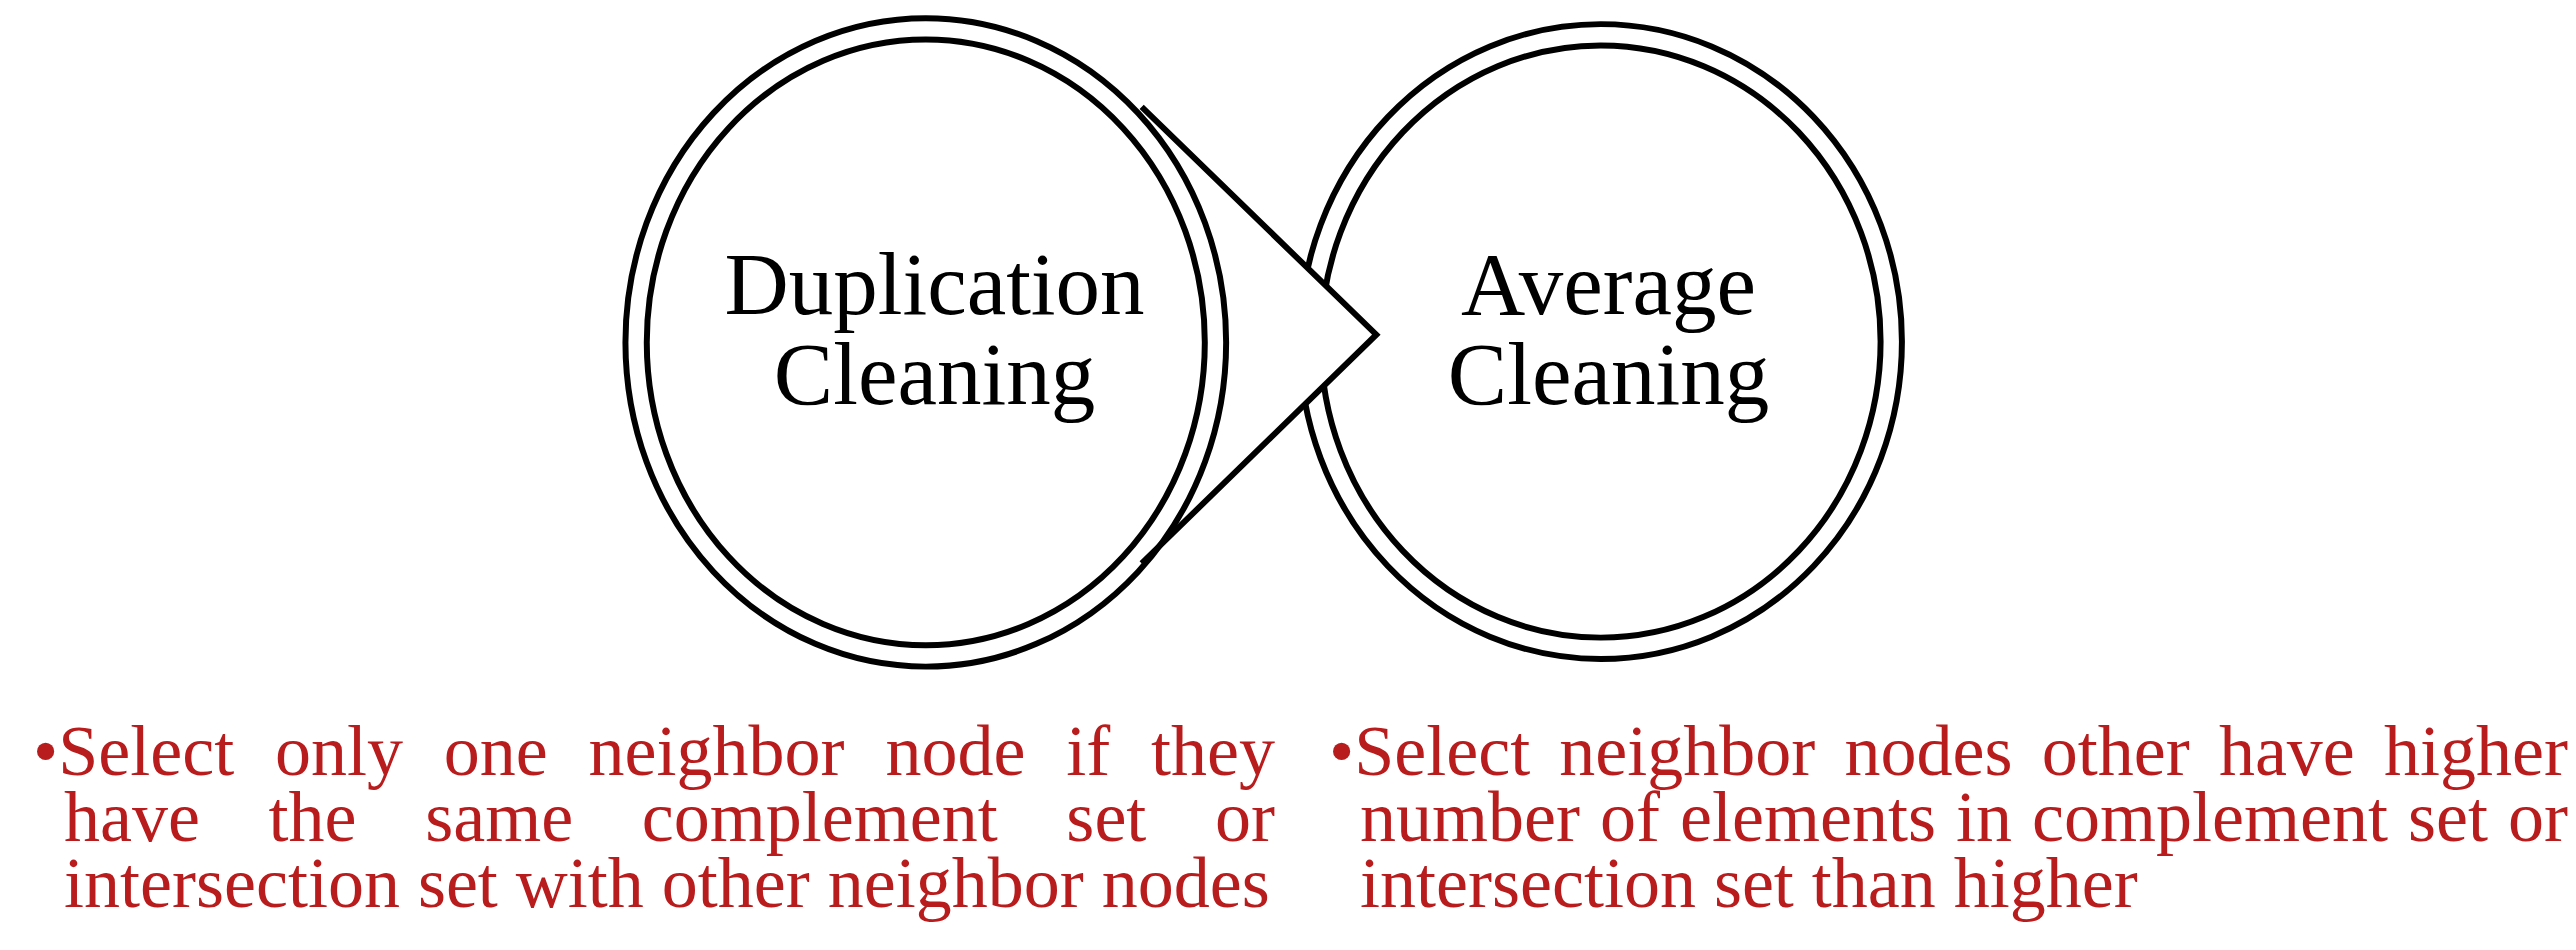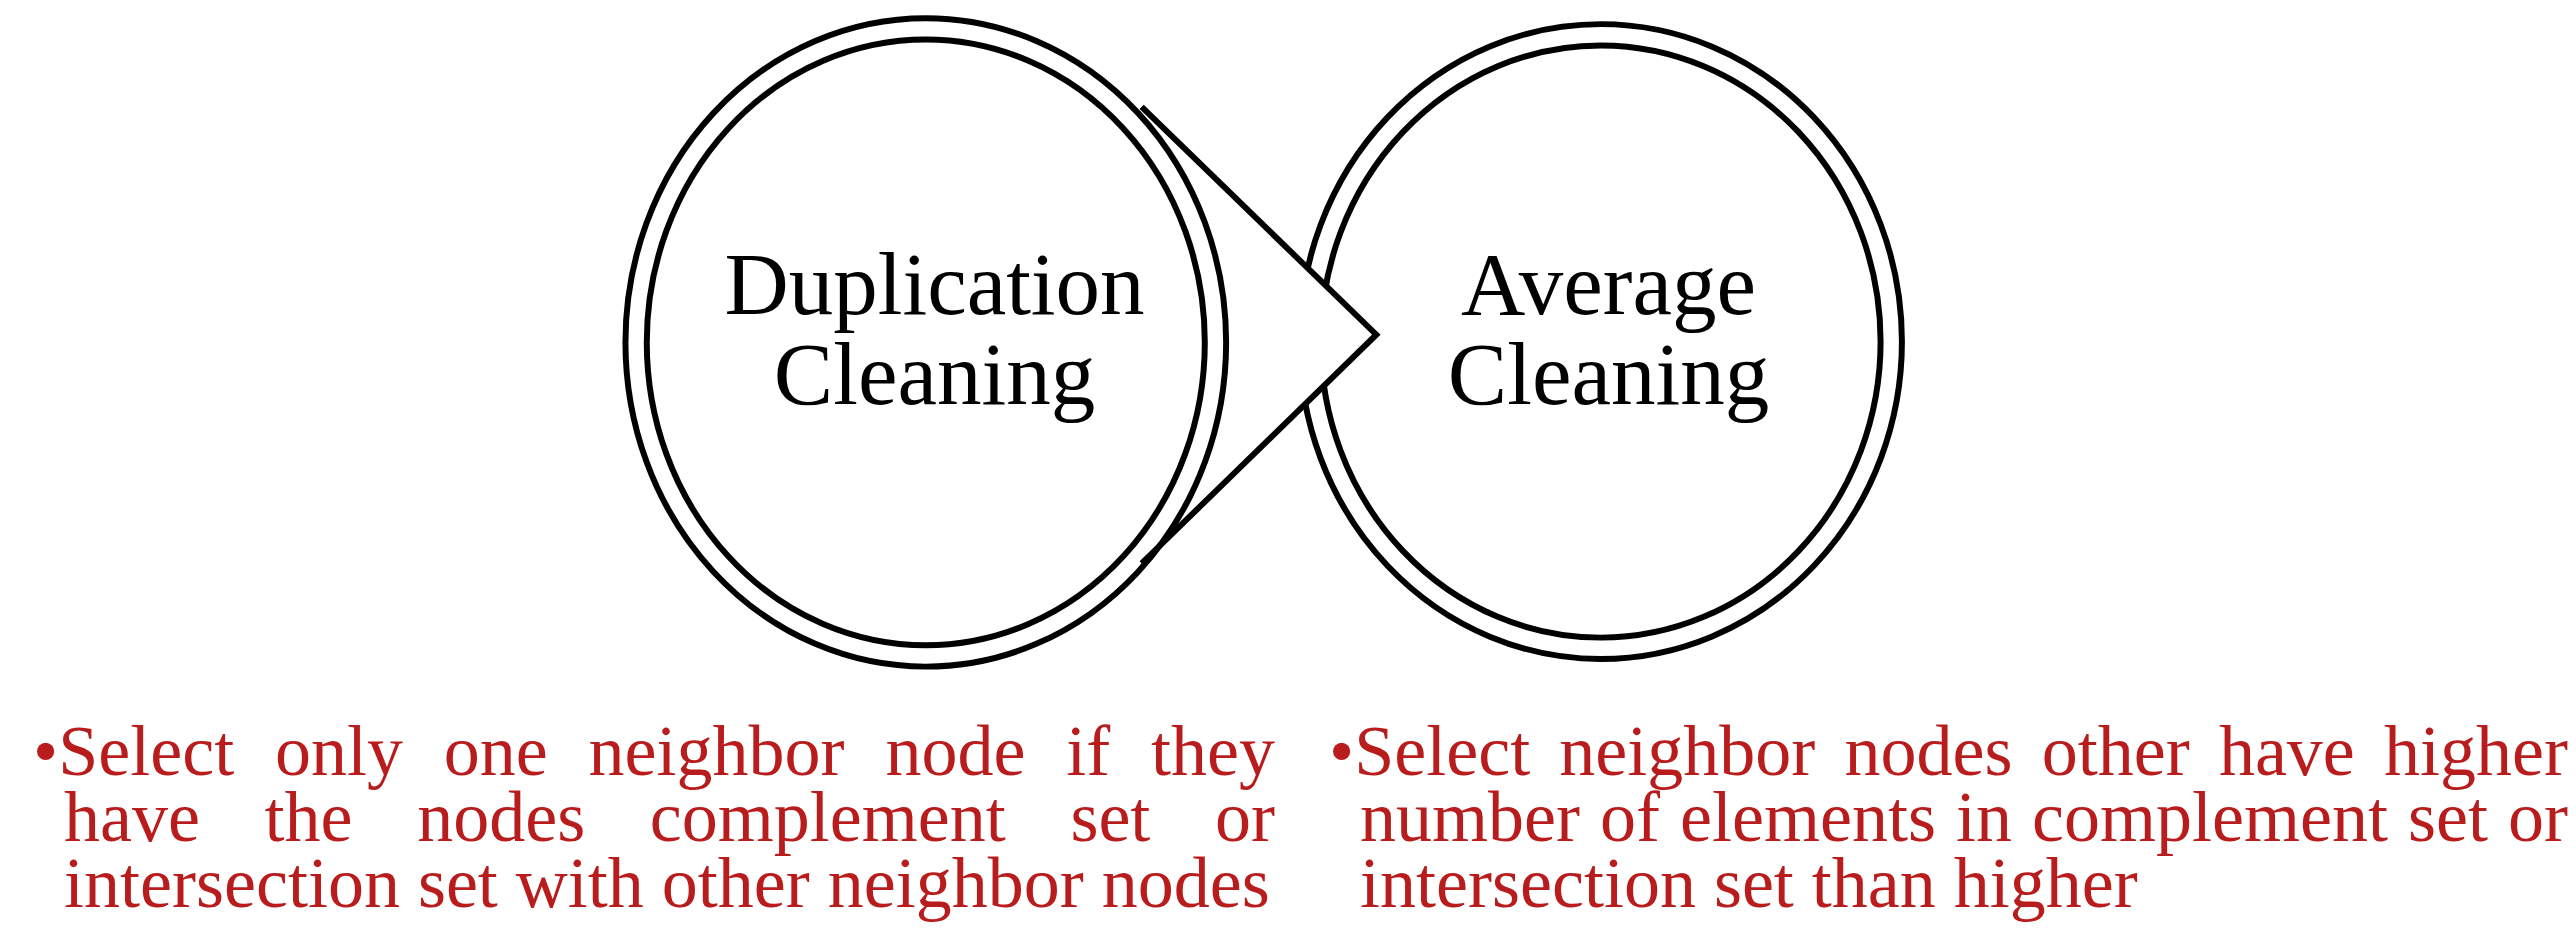--- a/index.html
+++ b/index.html
@@ -77,21 +77,21 @@
     <div>Cleaning</div>
   </div>
 
   <div class="node-title title-right">
     <div>Average</div>
     <div>Cleaning</div>
   </div>
 
   <div class="desc desc-left">
     <div class="dline first">•Select only one neighbor node if they</div>
-    <div class="dline">have the nodes complement set or</div>
+    <div class="dline">have the same complement set or</div>
     <div class="dline last">intersection set with other neighbor nodes</div>
   </div>
 
   <div class="desc desc-right">
     <div class="dline first">•Select neighbor nodes other have higher</div>
     <div class="dline">number of elements in complement set or</div>
     <div class="dline last">intersection set than higher</div>
   </div>
 
 </div>

